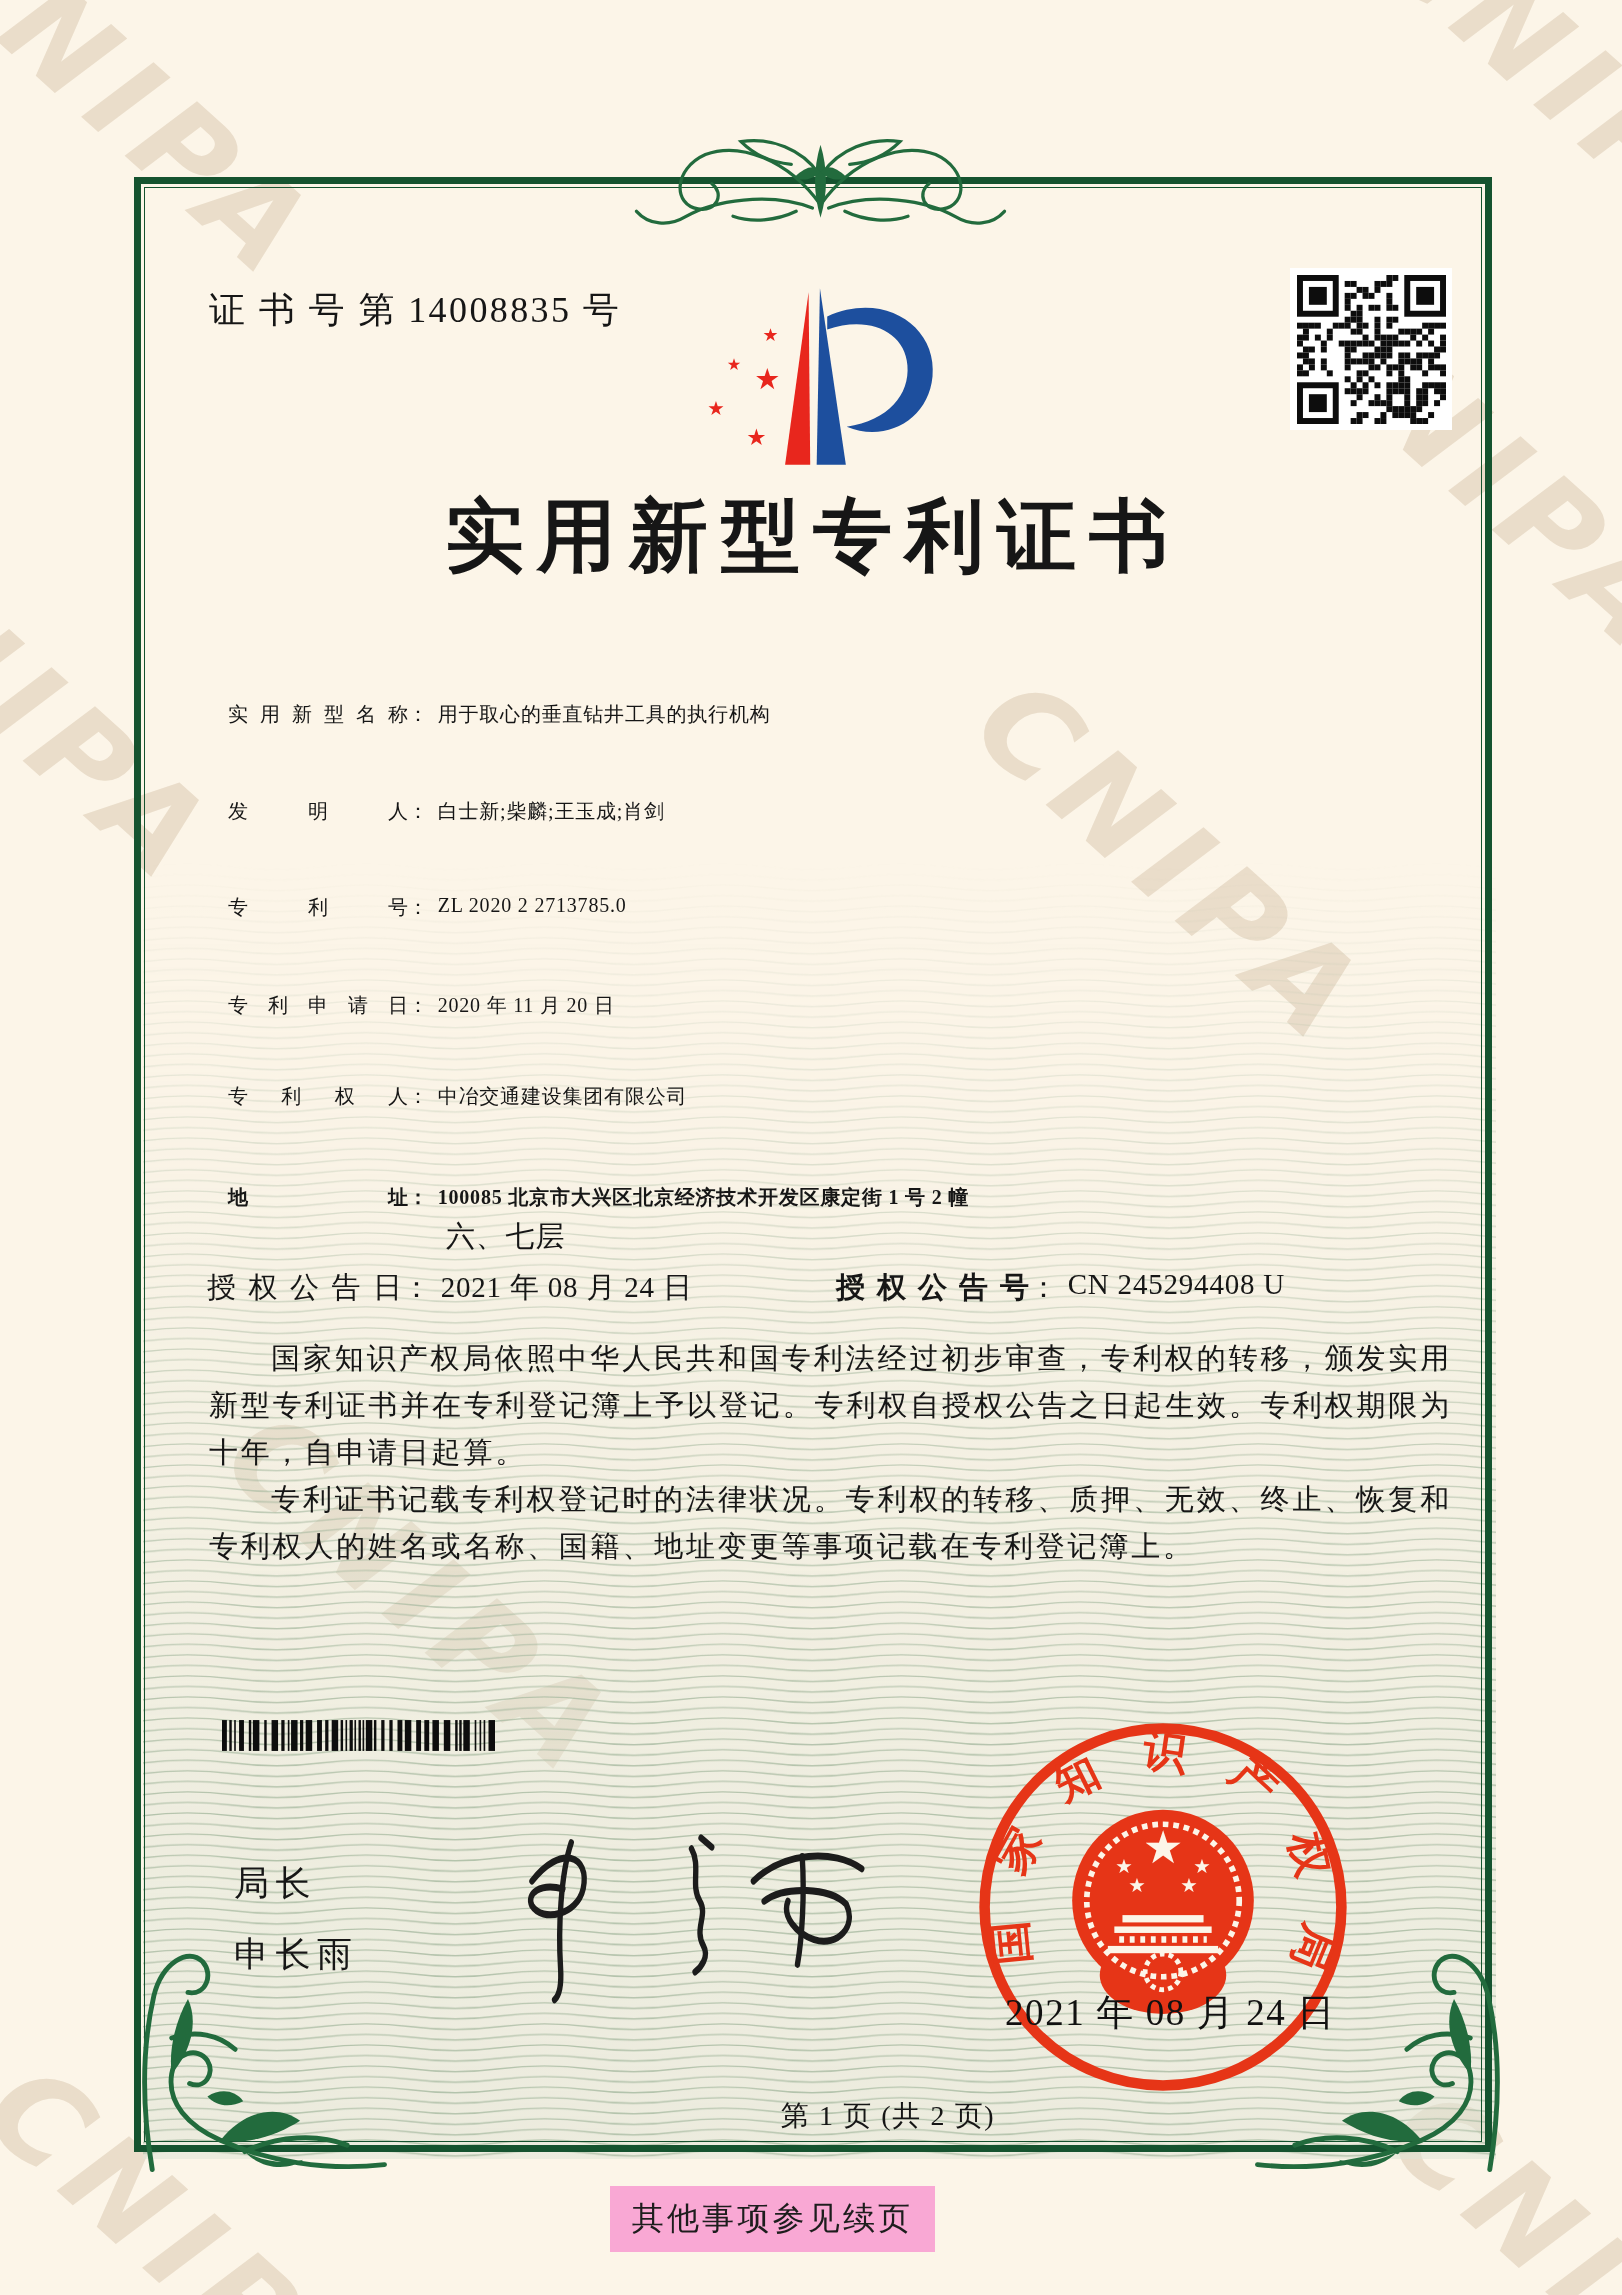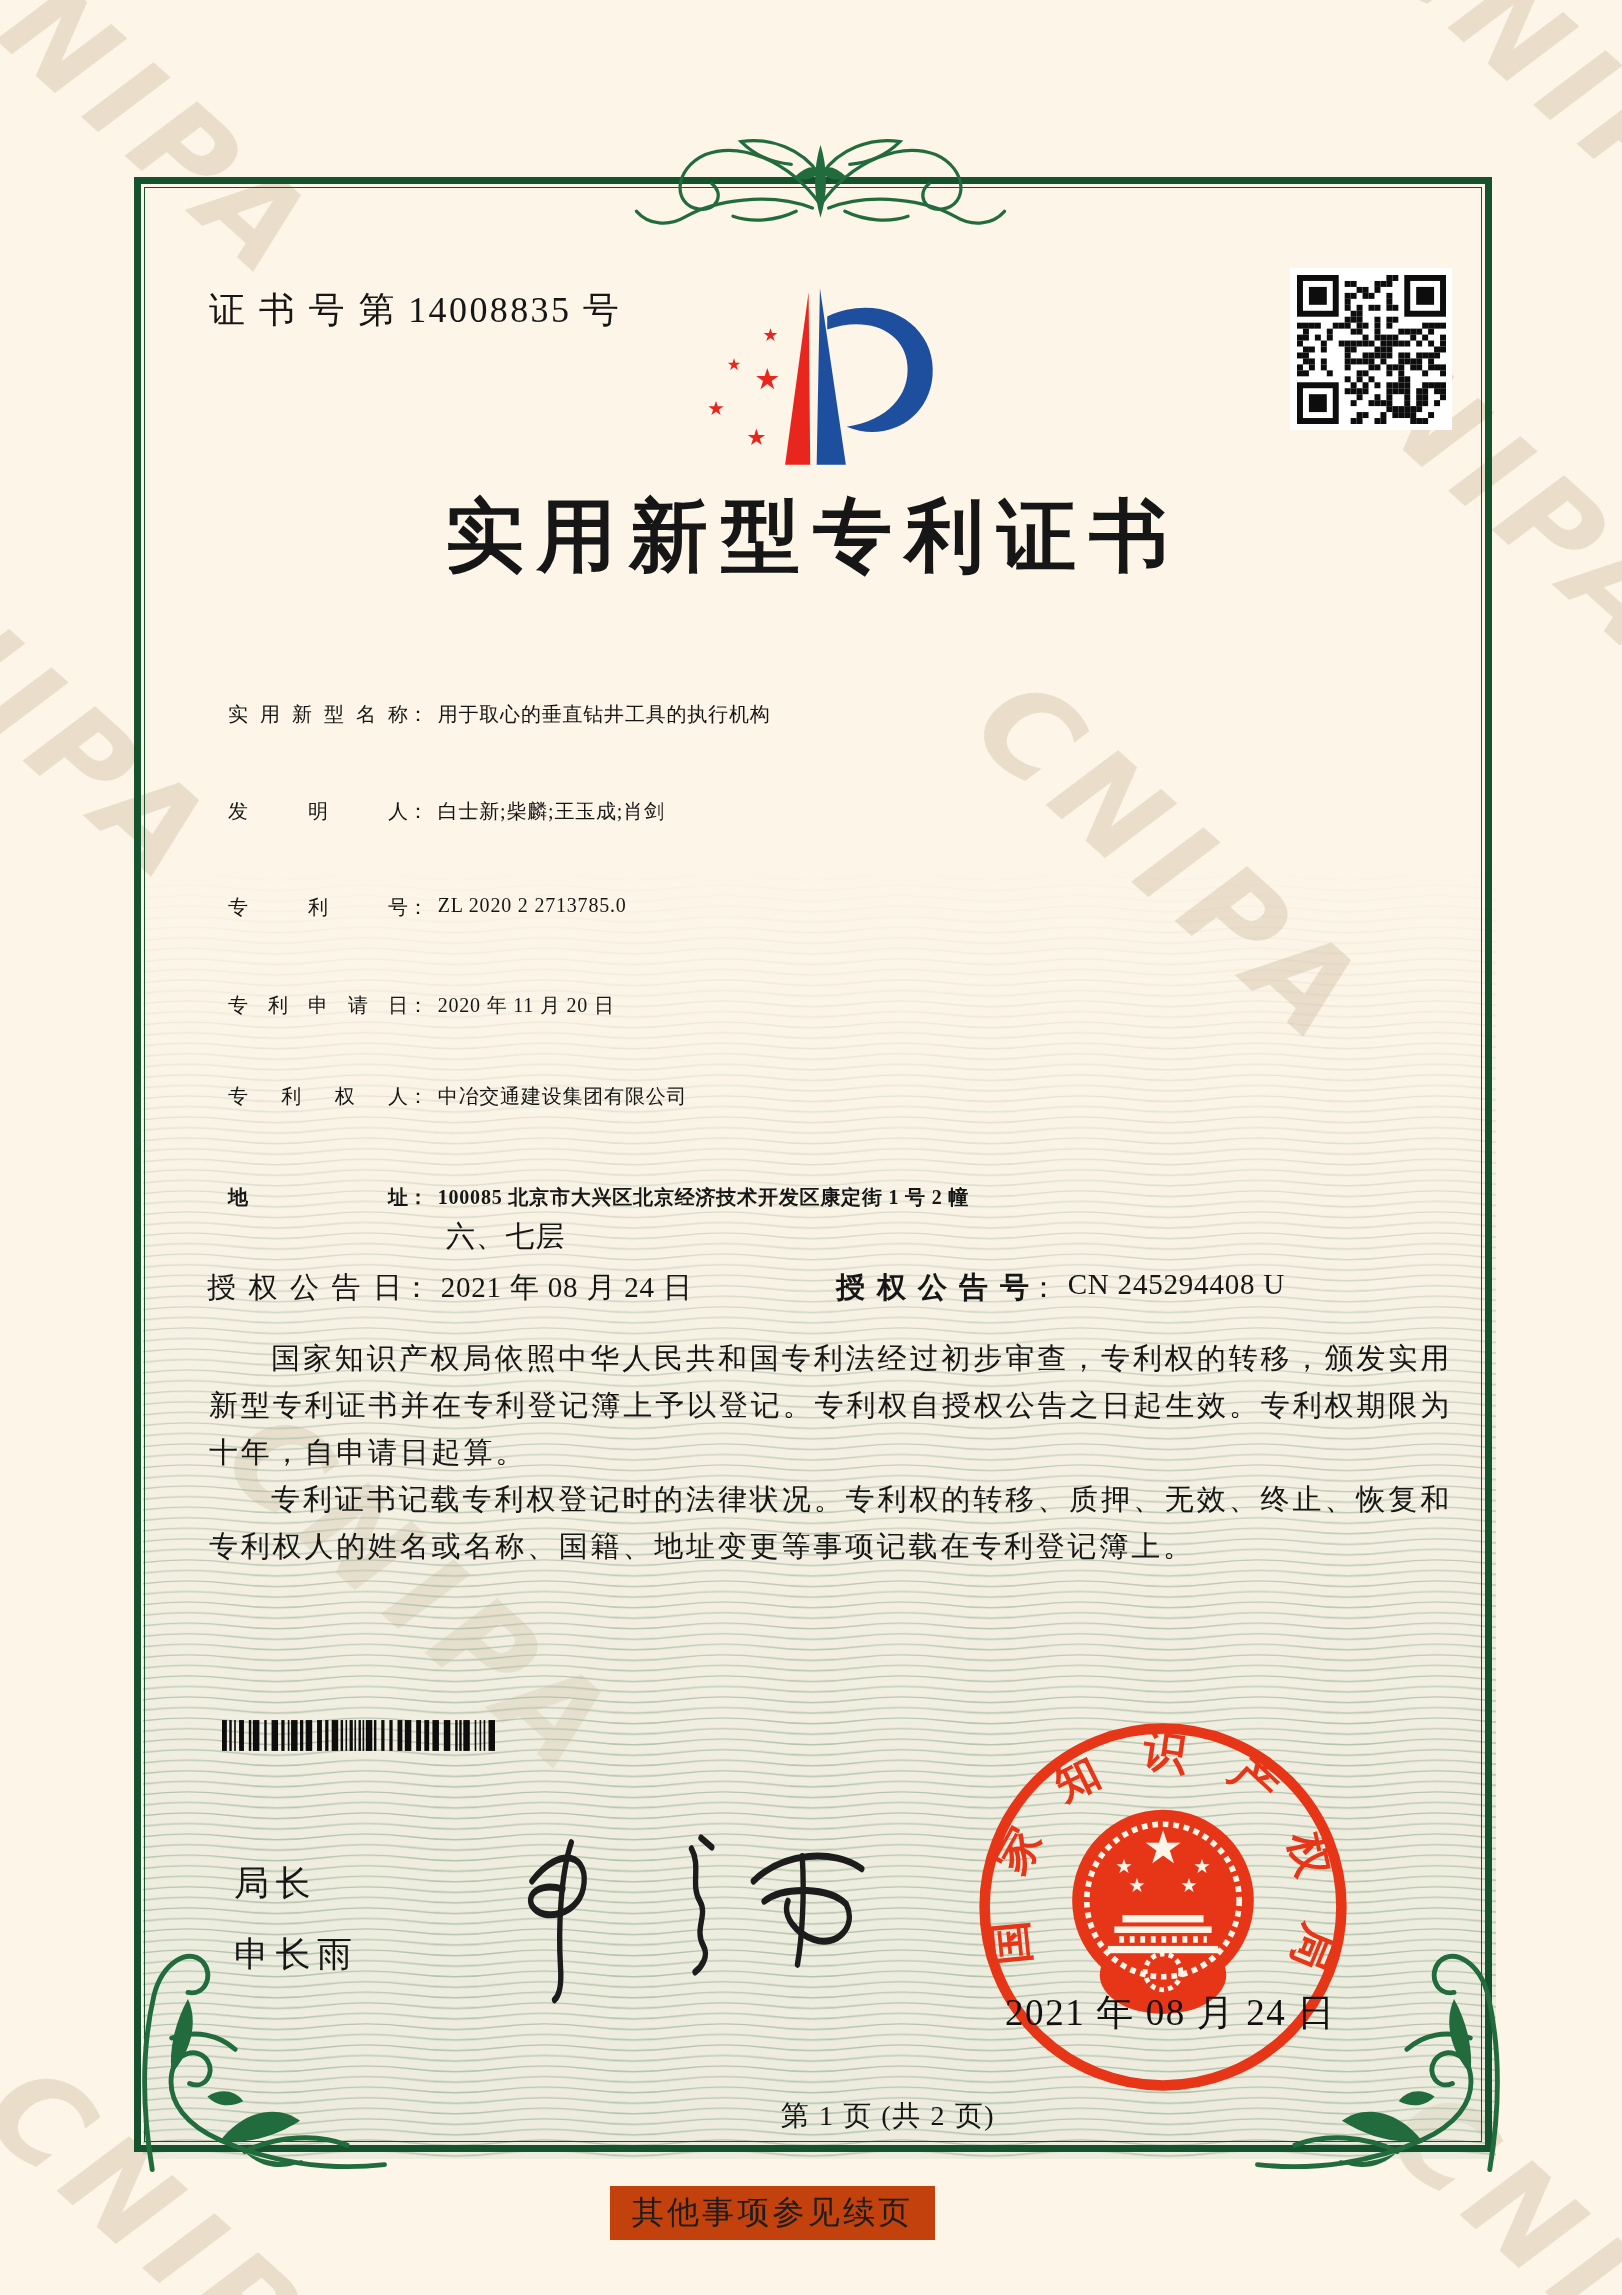--- a/index.html
+++ b/index.html
@@ -56,21 +56,21 @@
   .body-text p{margin:0;text-indent:62px;}
   
   .barcode{position:absolute;left:222px;top:1720px;}
   .director-title{position:absolute;left:234px;top:1860px;font-size:35px;letter-spacing:6.5px;}
   .director-name{position:absolute;left:234px;top:1931px;font-size:35px;letter-spacing:6.5px;}
   .sig{position:absolute;left:501px;top:1821px;}
   .seal{position:absolute;left:970px;top:1714px;}
   .seal-date{position:absolute;left:1005px;top:1988px;font-size:37px;letter-spacing:1.6px;color:#111;}
   .page-indicator{position:absolute;left:134px;top:2097px;width:1508px;text-align:center;font-size:28px;letter-spacing:1.6px;}
   .cont-band{
-    position:absolute;left:610px;top:2186px;width:325px;height:54px;background:#c2410c;
+    position:absolute;left:610px;top:2186px;width:325px;height:66px;background:#f9a8d4;
     display:flex;align-items:center;justify-content:center;
   }
   .cont-band span{font-size:32px;letter-spacing:3.2px;color:#1d1d1d;}
 </style>
 </head>
 <body>
 
 <div class="page">
 
   <div class="wm" style="left:122px;top:97px;">CNIPA</div>

